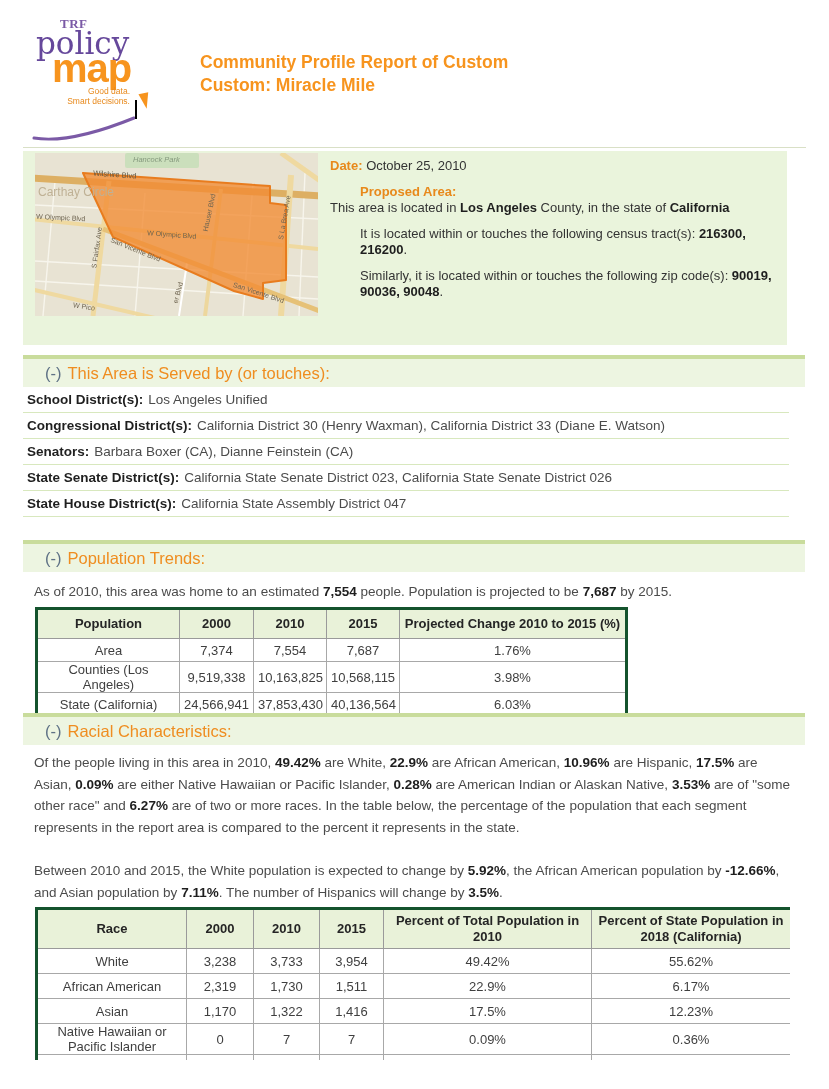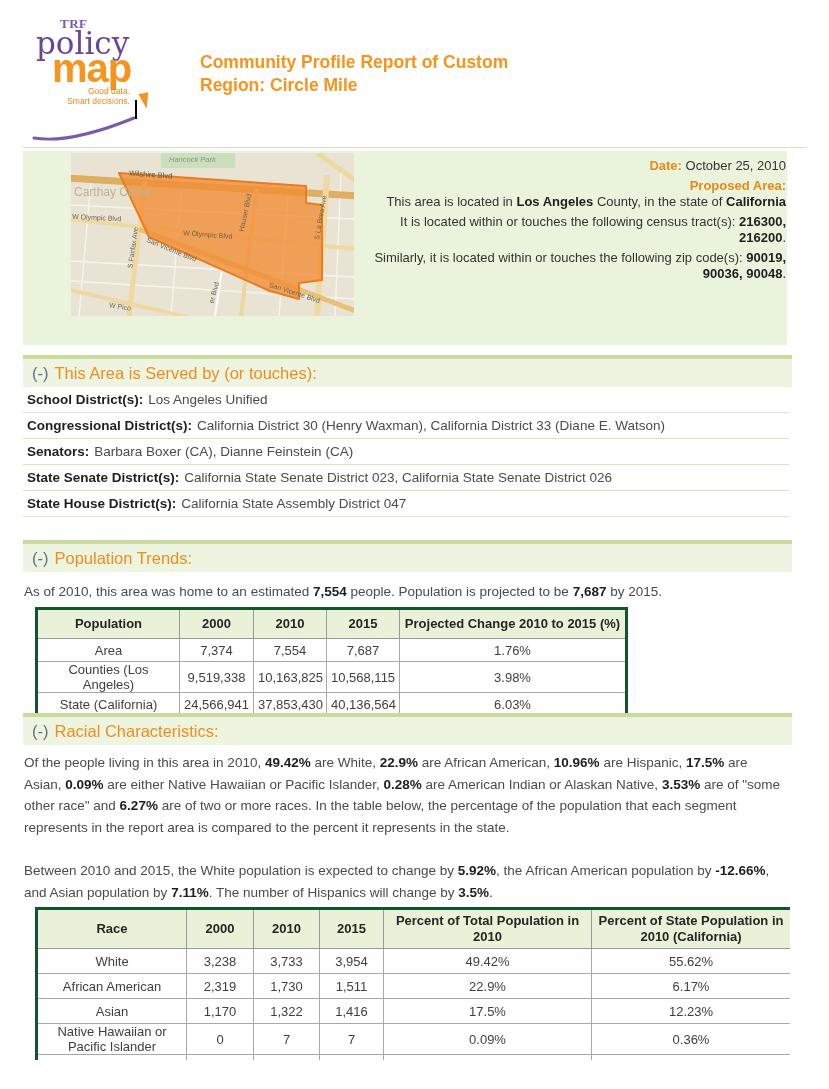--- a/index.html
+++ b/index.html
@@ -22,56 +22,56 @@
 
   
   .report-title{position:absolute;left:200px;top:51px;font-weight:bold;font-size:17.5px;line-height:23px;}
   .title-line1{color:var(--purple,#7B5AA6);}
   .title-line2,.title-line3{color:var(--orange,#F7941E);}
 
   .top-rule{position:absolute;left:23px;top:147px;width:783px;height:1px;background:#D9E0C6;}
 
   
   .map-panel{position:absolute;left:23px;top:151px;width:764px;height:194px;background:var(--panel-bg,#EAF4DC);}
-  .map-box{position:absolute;left:12px;top:2px;width:283px;height:163px;background:#E8E3D3;overflow:hidden;margin-left:36px;}
+  .map-box{position:absolute;left:12px;top:2px;width:283px;height:163px;background:#E8E3D3;overflow:hidden;}
   .map-box svg{position:absolute;left:0;top:0;}
   .map-label{position:absolute;font-size:7px;color:#6E6450;white-space:nowrap;z-index:3;}
   .lbl-hancock{left:98px;top:2px;font-style:italic;color:#84987D;font-size:7.5px;}
   .lbl-wilshire{left:58px;top:17px;transform:rotate(4deg);font-size:7.5px;color:#5f5743;}
   .lbl-carthay{left:3px;top:32px;font-size:12px;color:#BFB195;}
   .lbl-olympic-left{left:1px;top:61px;transform:rotate(3deg);}
   .lbl-fairfax{left:41px;top:91px;transform:rotate(-82deg);}
   .lbl-hauser{left:155px;top:56px;transform:rotate(-78deg);}
   .lbl-labrea{left:227px;top:61px;transform:rotate(-80deg);}
   .lbl-sv1{left:74px;top:93px;transform:rotate(22deg);}
   .lbl-olympic-mid{left:112px;top:78px;transform:rotate(4deg);}
   .lbl-sv2{left:197px;top:136px;transform:rotate(18deg);}
   .lbl-pico{left:38px;top:150px;transform:rotate(9deg);}
   .lbl-erblvd{left:132px;top:136px;transform:rotate(-75deg);}
 
-  .info{position:absolute;left:307px;top:7px;width:456px;font-size:13px;line-height:16px;color:#333;text-align:right;}
+  .info{position:absolute;left:307px;top:7px;width:456px;font-size:13px;line-height:16px;color:#333;}
   .orange-label{color:#E8891B;font-weight:bold;}
-  .info .row-gap{margin-top:4px;padding-left:30px;}
+  .info .row-gap{margin-top:10px;padding-left:30px;}
   .b{font-weight:bold;color:#1e1e1e;}
 
   
   .section-bar{position:absolute;left:23px;width:760px;height:28px;background:var(--bar-bg,#EDF5E1);
-               border-top:4px solid var(--bar-border,#C9DC9C);font-size:16.5px;line-height:28px;padding-left:9px;}
+               border-top:4px solid var(--bar-border,#C9DC9C);font-size:16.5px;line-height:28px;padding-left:22px;}
   .bar-served{top:355px;} .bar-pop{top:540px;} .bar-racial{top:713px;}
   .collapse{color:#5E7185;margin-right:6px;}
   .bar-title{color:var(--section-orange,#EF8D20);}
 
   
   .served{position:absolute;left:23px;top:387px;width:766px;font-size:13.5px;}
   .served-row{height:25px;line-height:25px;border-bottom:1px solid var(--divider,#D8E8BE);padding-left:4px;white-space:nowrap;overflow:hidden;}
   .served-label{font-weight:bold;color:#1f1f1f;margin-right:5px;}
   .served-value{color:#4b4b4b;}
 
   
-  .para{position:absolute;left:24px;width:762px;font-size:13.5px;color:#4b4b4b;}
+  .para{position:absolute;left:34px;width:762px;font-size:13.5px;color:#4b4b4b;}
   .pop-intro{top:583px;line-height:17px;}
   .racial-para1{top:752px;line-height:21.5px;}
   .racial-para2{top:860px;line-height:21.5px;}
 
   
   table.data-table{border-collapse:collapse;background:#fff;font-size:13px;color:#3f3f3f;
                    border:3px solid #14532d;table-layout:fixed;}
   table.data-table th{background:var(--table-header-bg,#E9F2D9);font-weight:bold;color:#252525;
                       border:1px solid var(--table-border,#9A9A9A);text-align:center;padding:2px 4px;line-height:16px;}
   table.data-table td{border:1px solid #A8A8A8;text-align:center;padding:0 4px;line-height:15px;}
@@ -98,21 +98,21 @@
     <div class="logo-swoosh">
       <svg width="110" height="30">
           <path d="M4 24 Q40 30 104 4" stroke="#7B5AA6" stroke-width="3" fill="none" stroke-linecap="round"></path>
         </svg>
     </div>
   </div>
   <div class="cursor-bar"></div>
 
   <div class="report-title">
     <div class="title-line2">Community Profile Report of Custom</div>
-    <div class="title-line3">Region: Circle Mile</div>
+    <div class="title-line3">Custom: Miracle Mile</div>
   </div>
 
   <div class="top-rule"></div>
 
   <div class="map-panel">
     <div class="map-box">
       <svg width="283" height="163" viewBox="0 0 283 163">
         <rect x="0" y="0" width="283" height="163" fill="#E8E3D3"></rect>
         <g stroke="#F7F5EC" stroke-width="1.4">
           <line x1="20" y1="28" x2="8" y2="163"></line>
@@ -243,21 +243,21 @@
           <col style="width:208px">
           <col style="width:200px">
         </colgroup>
     <thead>
           <tr>
             <th>Race</th>
             <th>2000</th>
             <th>2010</th>
             <th>2015</th>
             <th>Percent of Total Population in 2010</th>
-            <th>Percent of State Population in 2010 (California)</th>
+            <th>Percent of State Population in 2018 (California)</th>
           </tr>
         </thead>
         <tbody>
           <tr>
             <td>White</td>
             <td>3,238</td>
             <td>3,733</td>
             <td>3,954</td>
             <td>49.42%</td>
             <td>55.62%</td>

